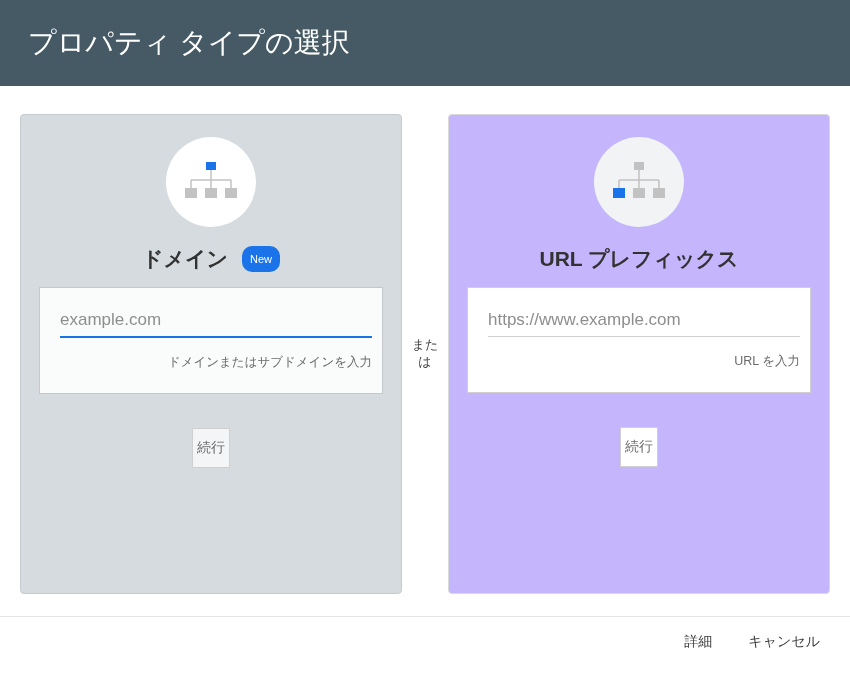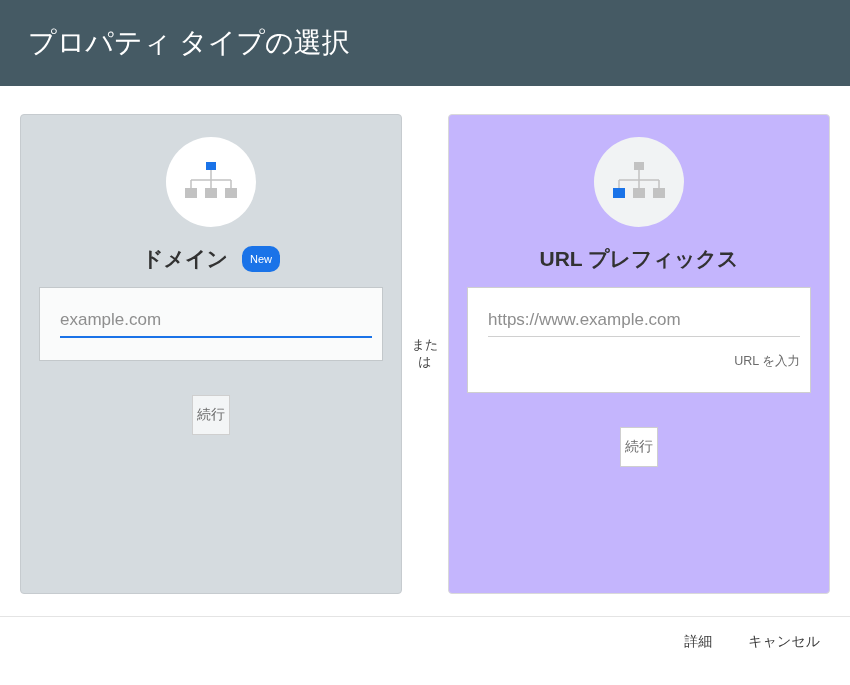--- a/index.html
+++ b/index.html
@@ -48,20 +48,21 @@
         <rect x="23" y="28" width="12" height="10" fill="#c2c2c2"></rect>
         <rect x="43" y="28" width="12" height="10" fill="#c2c2c2"></rect>
       </svg>
     </div>
     <div class="card-title-row">
       <span class="card-title">ドメイン</span>
       <span class="badge-new">New</span>
     </div>
     <div class="input-box">
       <input type="text" class="text-input" placeholder="example.com" style="">
+      <span class="helper">ドメインまたはサブドメインを入力</span>
     </div>
     <button class="continue-btn">続行</button>
   </div>
 
   <div class="divider-word">または</div>
 
   <div class="card card-right">
     <div class="icon-circle" style="background:#f1f3f4;">
       <svg width="58" height="44" viewBox="0 0 58 44">
         <rect x="24" y="2" width="10" height="8" fill="#c2c2c2"></rect>

